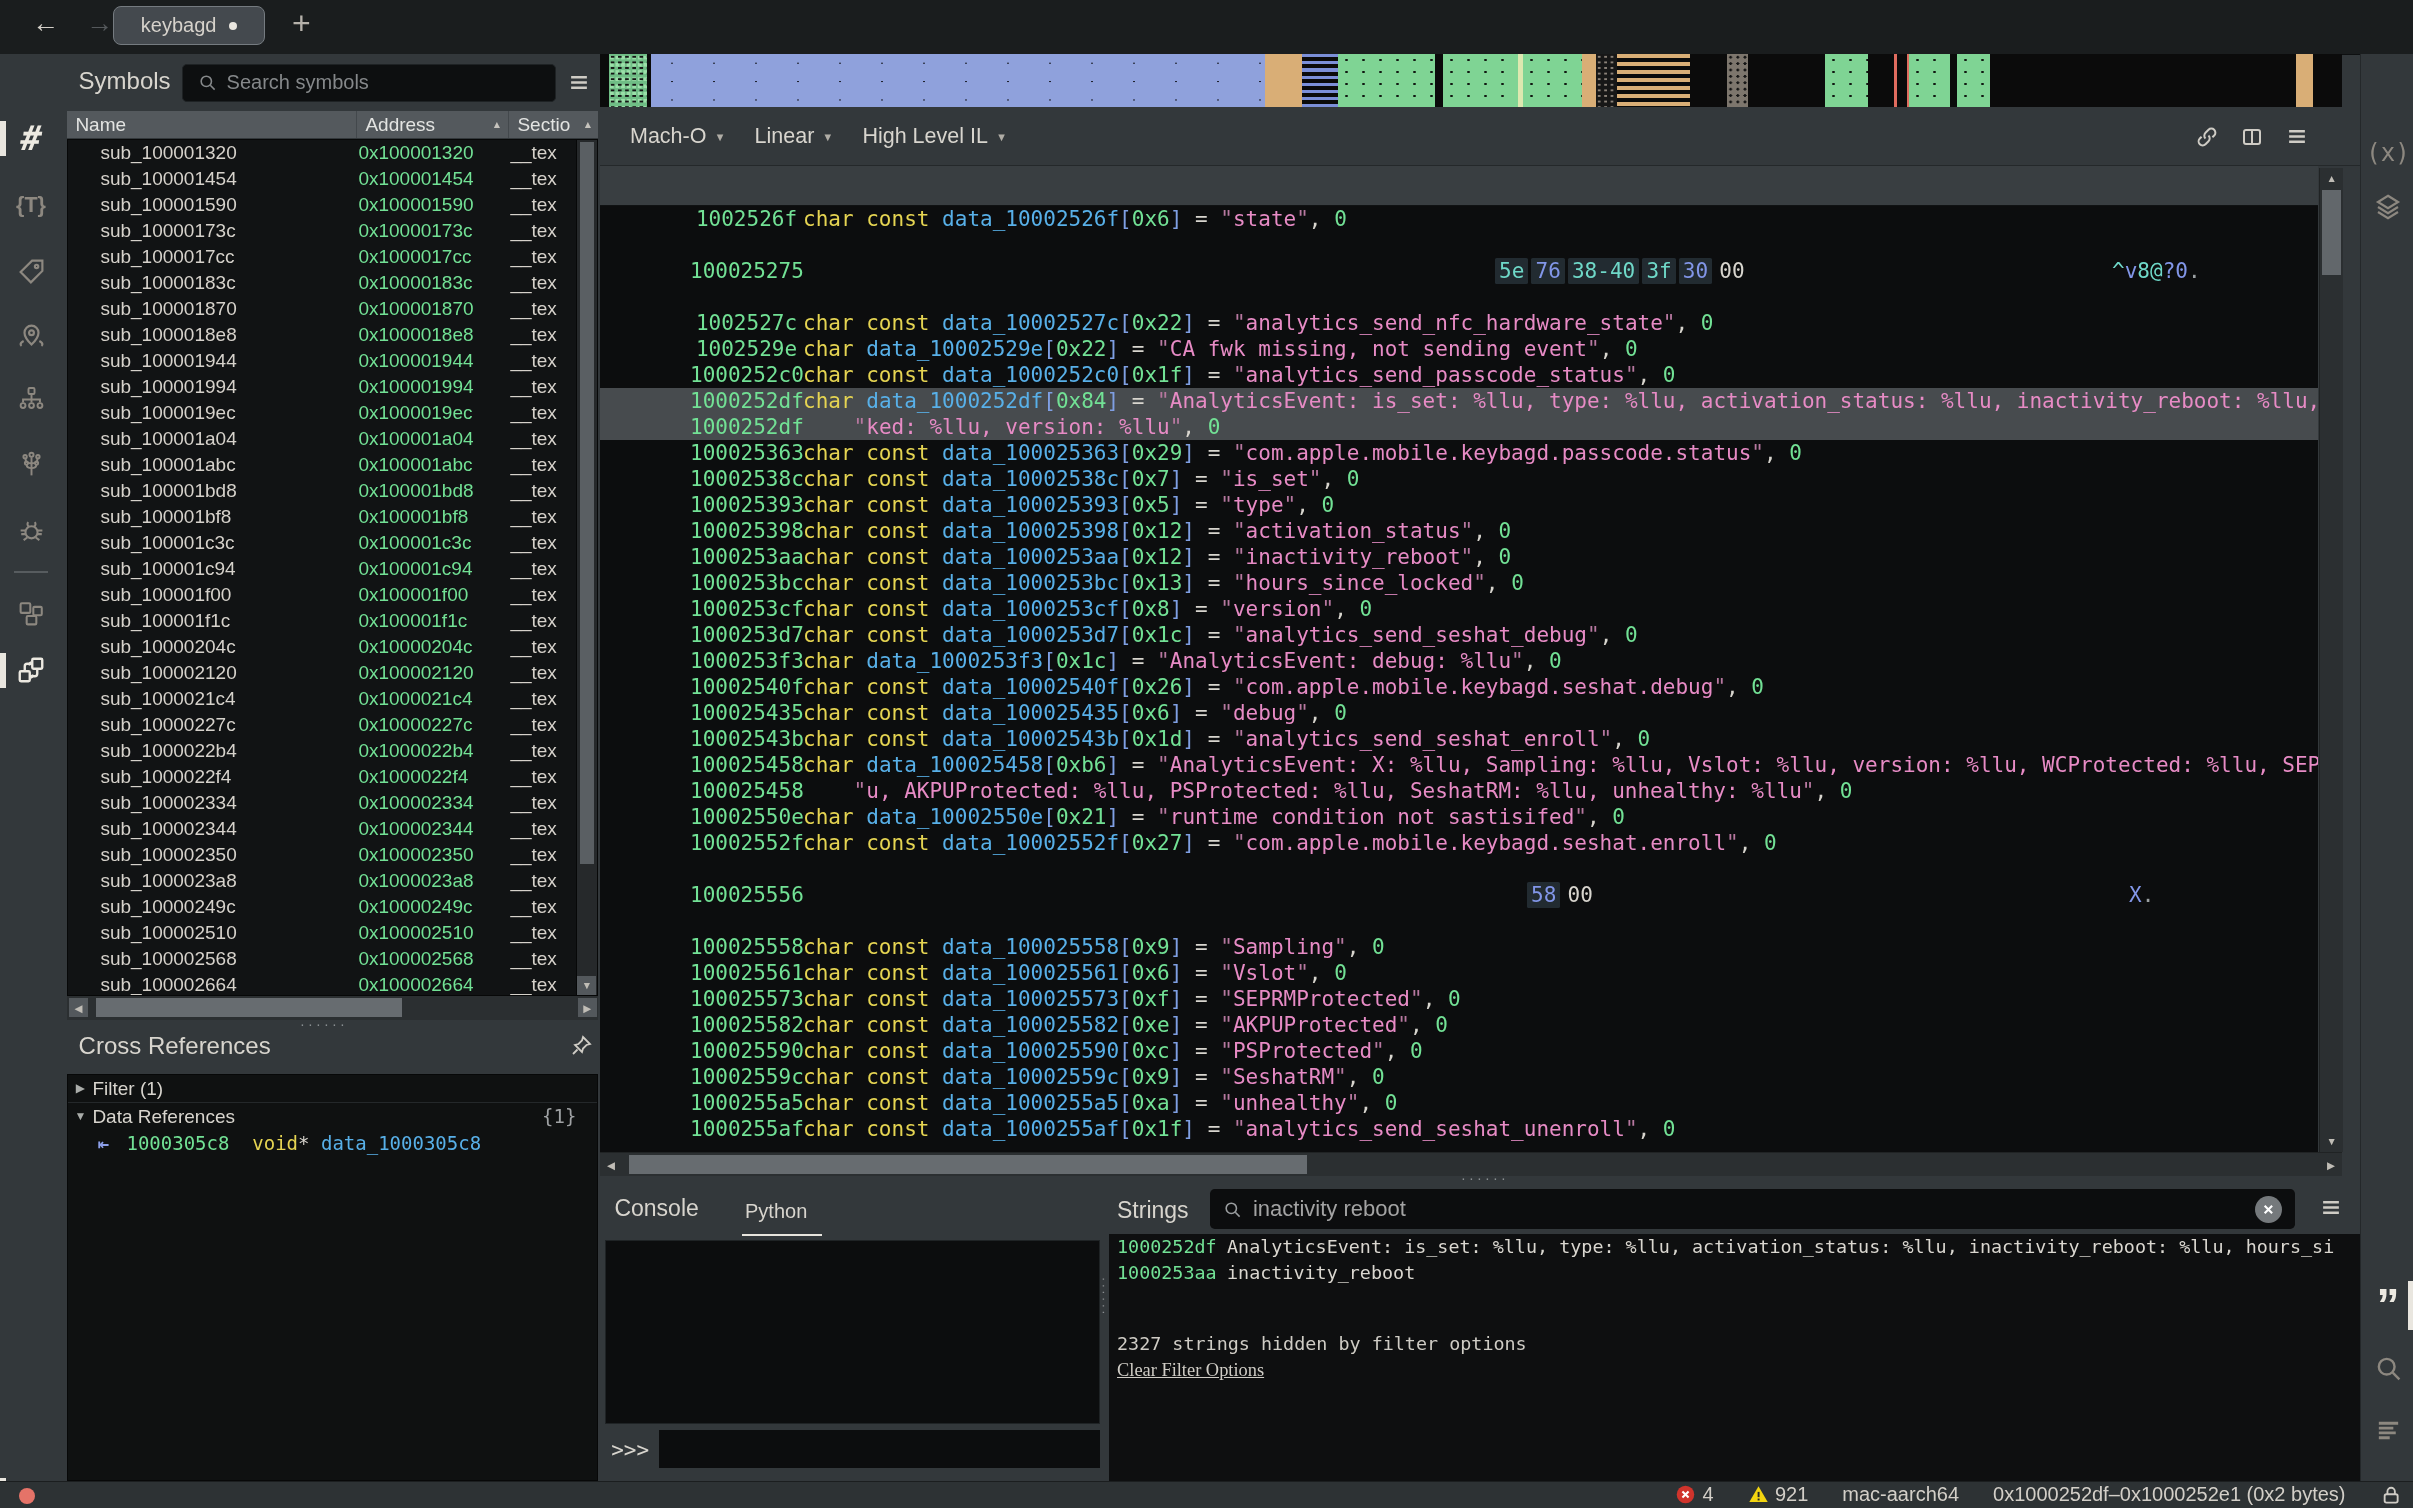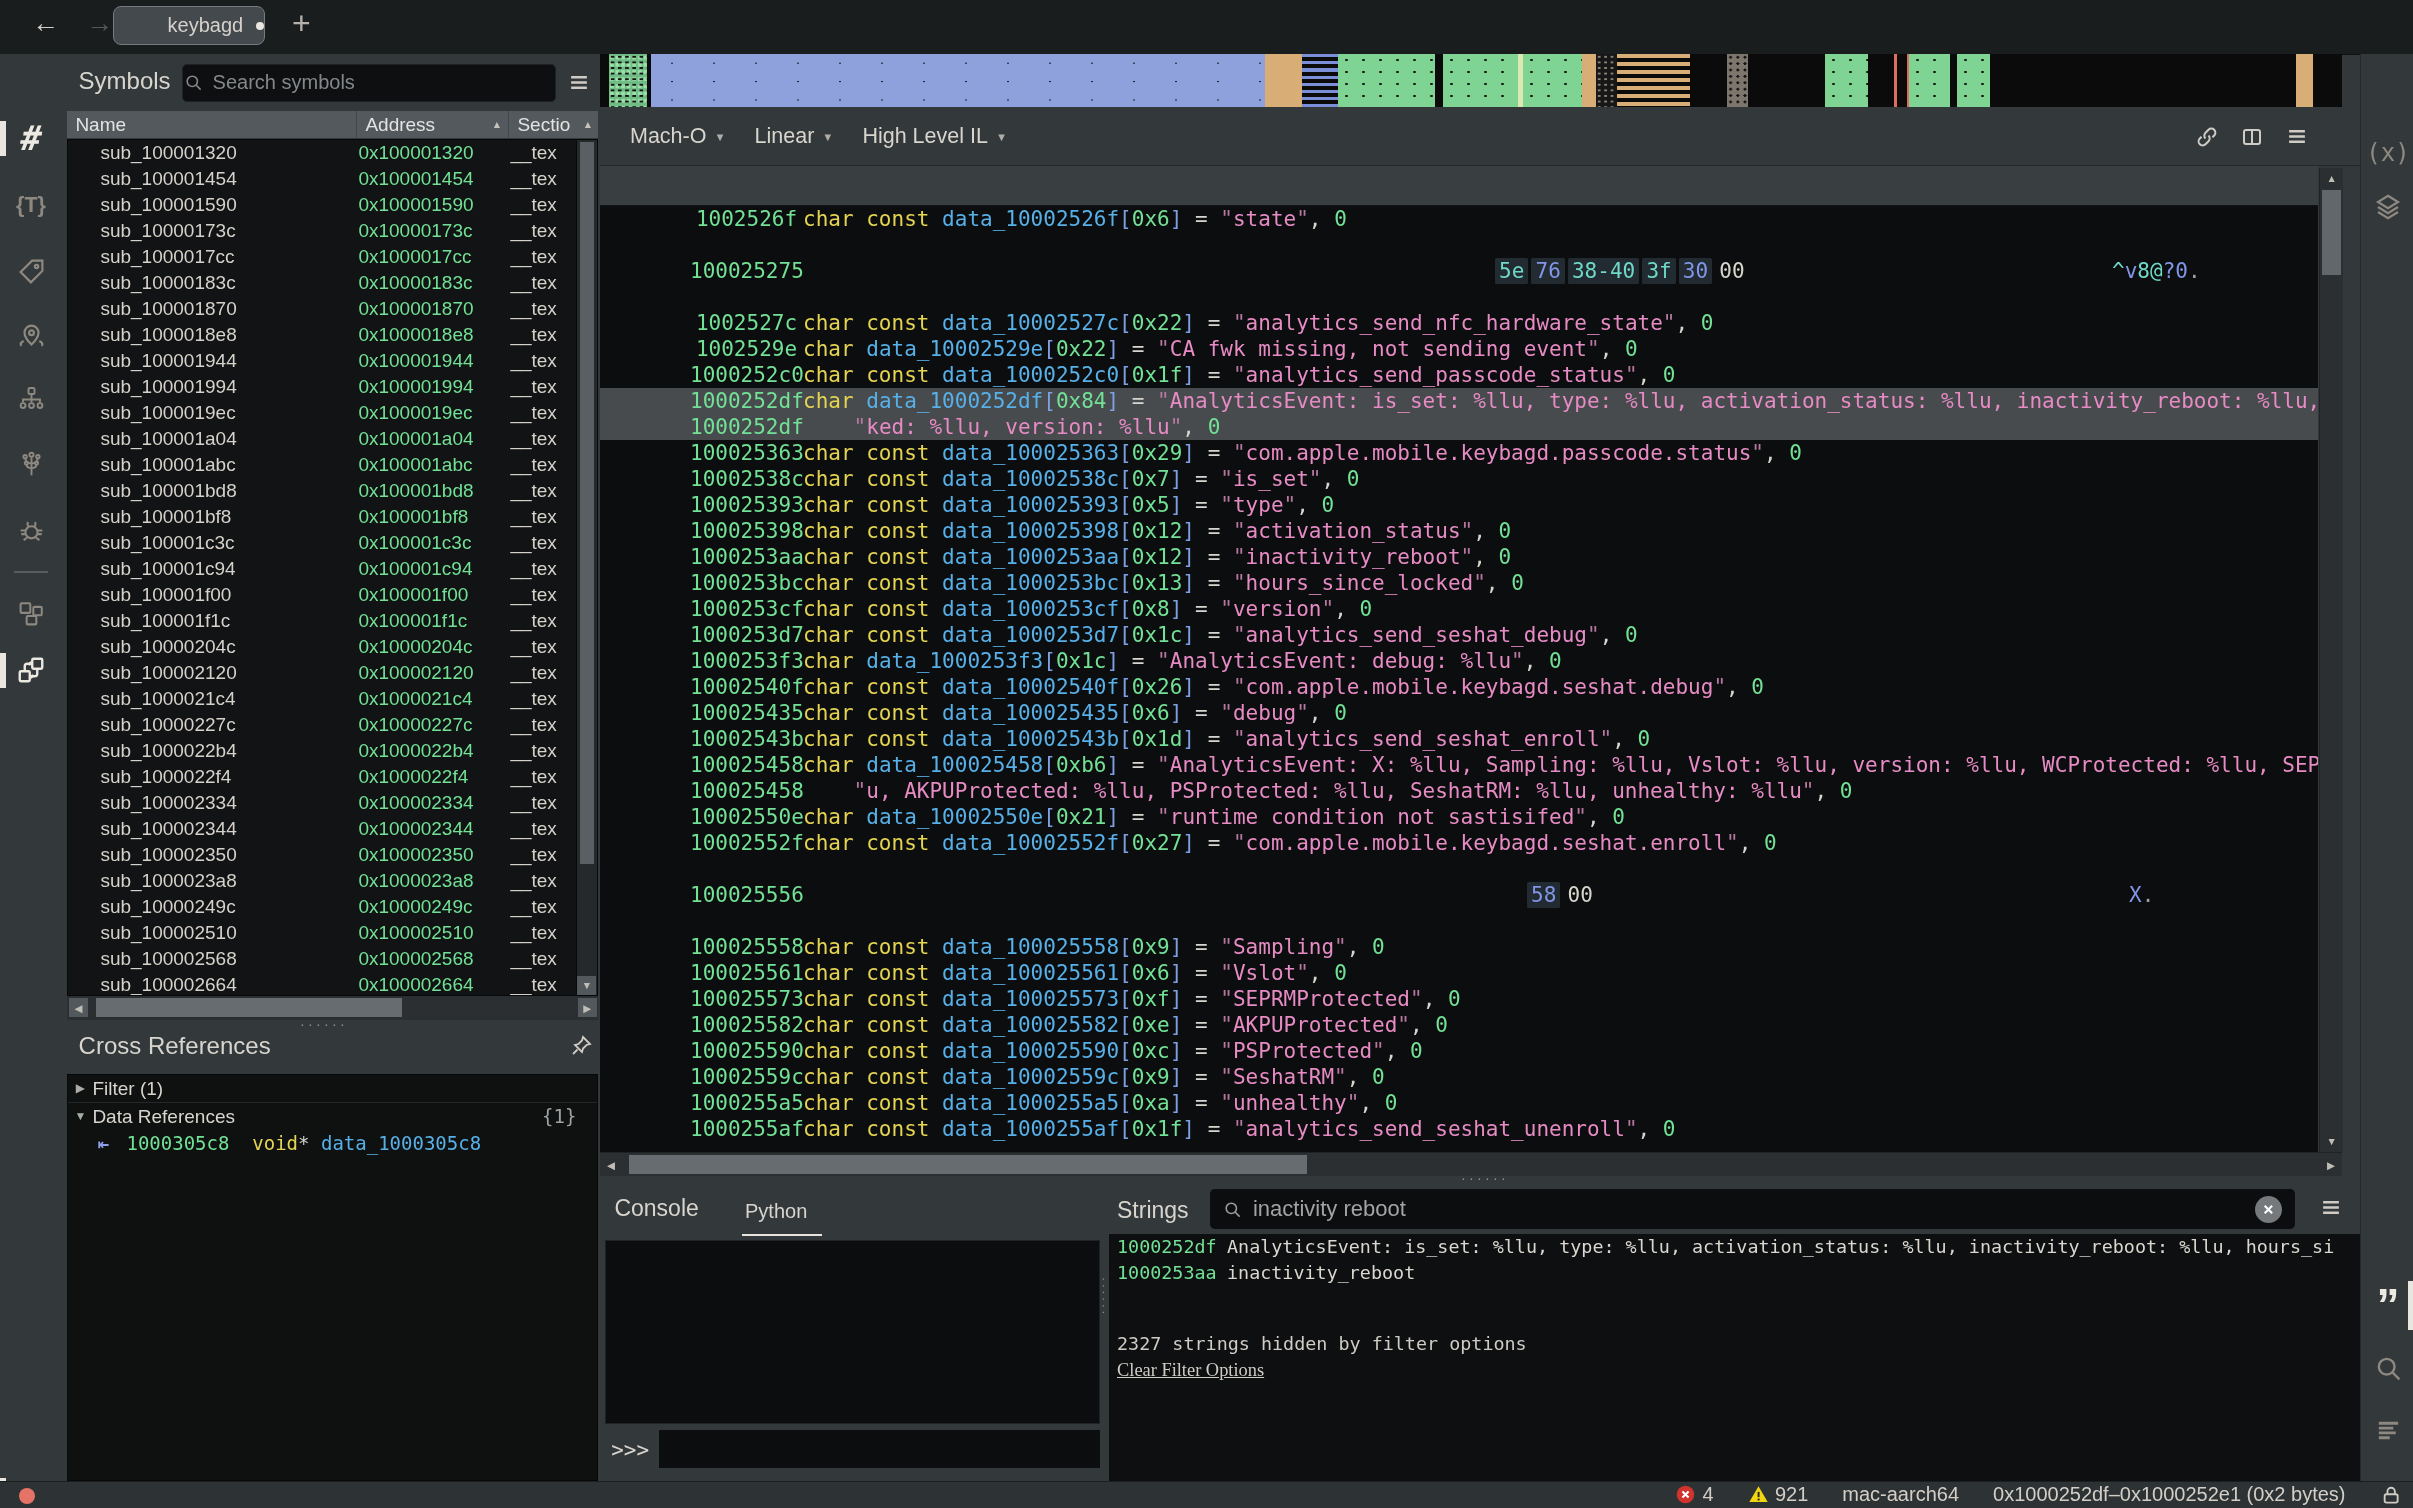--- a/index.html
+++ b/index.html
@@ -5,37 +5,37 @@
   html,body{margin:0;padding:0;width:2413px;height:1508px;overflow:hidden;
     background:#33383b;font-family:"Liberation Sans",sans-serif;color:#d8d5ce;}
   .mono{font-family:"DejaVu Sans Mono",monospace;}
   svg{display:block;}
   
   #topbar{position:absolute;left:0;top:0;width:2413px;height:54px;background:#1a1d1e;border-bottom:1.6px solid #0e1011;}
   .nav-arrow{position:absolute;top:8px;font-size:27px;}
   #back-arrow{left:32px;color:#d3cfc8;}
   #fwd-arrow{left:86px;color:#55595c;}
   #doc-tab{position:absolute;left:113px;top:6.4px;width:150px;height:37px;border:1.6px solid #757b80;border-radius:8px;
-    background:#44494e;display:flex;align-items:center;justify-content:flex-end;gap:12.8px;}
+    background:#44494e;display:flex;align-items:center;justify-content:center;gap:12.8px;}
   #doc-tab .lbl{font-size:20px;color:#d6d2cb;}
   #doc-tab .dot{width:8px;height:8px;border-radius:50%;background:#e9e6df;}
   #new-tab{position:absolute;left:292px;top:4.8px;font-size:32px;color:#b5b1aa;font-weight:300;}
   
   #left-rail{position:absolute;left:0;top:54px;width:61px;height:1427px;background:#33383b;border-right:1.6px solid #24282a;}
   #right-rail{position:absolute;left:2360px;top:54px;width:53px;height:1427px;background:#33383b;border-left:1.6px solid #24282a;}
   .rail-ico{position:absolute;width:38px;height:38px;display:flex;align-items:center;justify-content:center;color:#8d8880;}
   .rail-ico.on{color:#ece9e1;}
   .ind-l{position:absolute;left:0;width:5.6px;background:#e9e6df;}
   .ind-r{position:absolute;right:0;width:5.6px;background:#e9e6df;}
   .rail-div{position:absolute;left:14.4px;width:34px;height:1.6px;background:#575c5f;}
   
   #left-col{position:absolute;left:61px;top:54px;width:539px;height:1427px;background:#33383b;}
   #sym-title{position:absolute;left:17.6px;top:12.8px;font-size:24px;color:#d8d5ce;}
   #sym-search{position:absolute;left:121px;top:9.6px;width:374px;height:38px;background:#0d0f10;border:0.8px solid #1e2224;border-radius:4.8px;
-    display:flex;align-items:center;gap:9.6px;padding:0 1px;box-sizing:border-box;}
+    display:flex;align-items:center;gap:9.6px;padding:0 15px;box-sizing:border-box;}
   #sym-search .ph{font-size:20px;color:#85888a;}
   .burger{color:#cfccc5;}
   #sym-burger{position:absolute;left:506px;top:17.6px;}
   #sym-thead{position:absolute;left:6.4px;top:57px;width:531px;height:27px;background:#54595d;display:flex;font-size:19px;color:#e3e4e2;}
   #sym-thead .cell{display:flex;align-items:center;padding-left:8px;box-sizing:border-box;border-right:1.6px solid #43484c;}
   .sorticon{font-size:10.4px;color:#c6c3bd;margin-left:auto;margin-right:6.4px;}
   #sym-table{position:absolute;left:6.4px;top:85px;width:531px;height:857px;background:#111314;border:0.8px solid #070808;box-sizing:border-box;overflow:hidden;}
   .srow{display:flex;height:26px;line-height:26px;font-size:19px;white-space:pre;}
   .srow .s-name{width:290px;padding-left:32px;box-sizing:border-box;color:#d6d2cb;overflow:hidden;}
   .srow .s-addr{width:152px;color:#72e195;}

